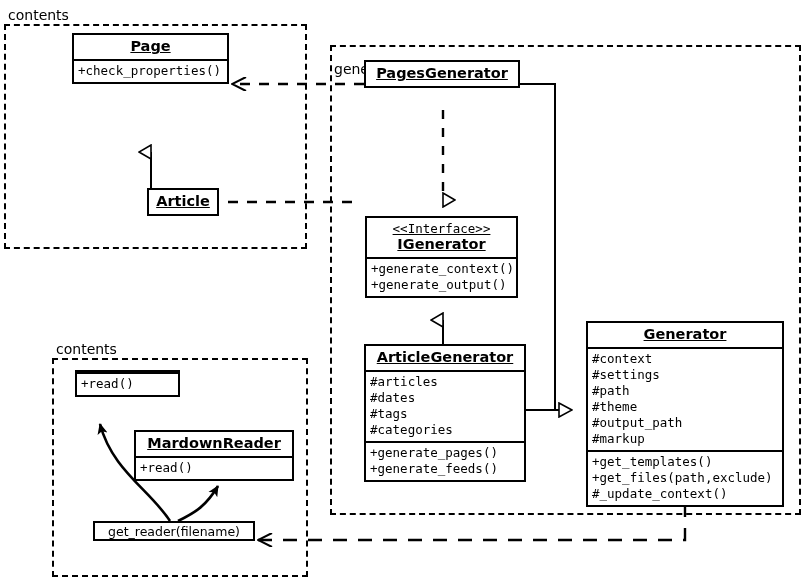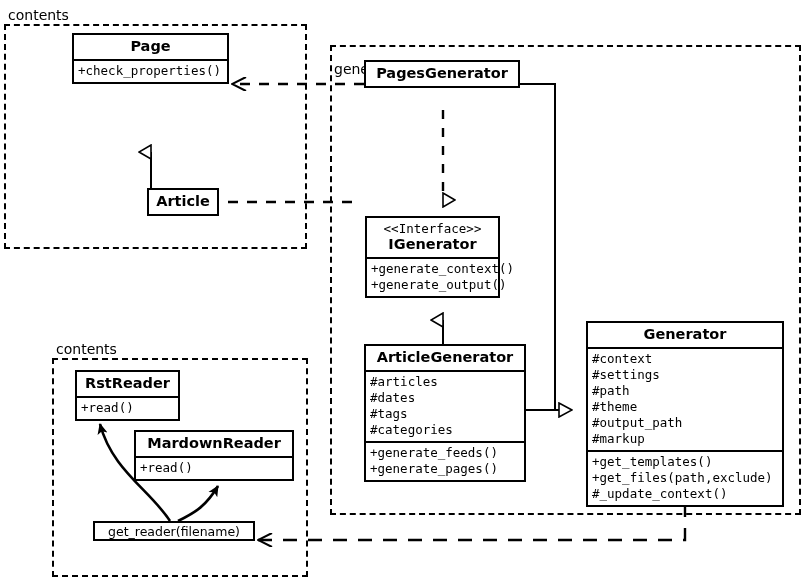--- a/index.html
+++ b/index.html
@@ -41,20 +41,21 @@
     z-index: 5;
   }
   .uml .title {
     font-weight: bold;
     font-size: 14.5px;
     text-align: center;
     padding: 3px 6px 4px 6px;
     line-height: 17px;
     color: #000;
     font-family: "DejaVu Sans", sans-serif;
+    text-decoration: underline;
   }
   .uml .stereo {
     font-weight: normal;
     font-size: 12.5px;
     text-align: center;
     display: block;
     line-height: 15px;
     font-family: "DejaVu Sans Mono", monospace;
   }
   .uml .compartment {
@@ -183,42 +184,42 @@
   </div>
 
   <div class="uml" id="cls-article" style="left: 115px; top: 188px; width: 72px; margin-left: 32px;">
     <div class="title">Article</div>
   </div>
 
   <div class="uml" id="cls-pagesgenerator" style="left: 364px; top: 60px; width: 156px;">
     <div class="title">PagesGenerator</div>
   </div>
 
-  <div class="uml" id="cls-igenerator" style="left: 365px; top: 216px; width: 135px;">
+  <div class="uml" id="cls-igenerator" style="left: 365px; top: 216px; width: 153px;">
     <div class="title">
       <span class="stereo">&lt;&lt;Interface&gt;&gt;</span>
       <span>IGenerator</span>
     </div>
     <div class="compartment">
       <div class="member">+generate_context()</div>
       <div class="member">+generate_output()</div>
     </div>
   </div>
 
   <div class="uml" id="cls-articlegenerator" style="left: 364px; top: 344px; width: 162px;">
     <div class="title">ArticleGenerator</div>
     <div class="compartment">
       <div class="member">#articles</div>
       <div class="member">#dates</div>
       <div class="member">#tags</div>
       <div class="member">#categories</div>
     </div>
     <div class="compartment">
+      <div class="member">+generate_pages()</div>
       <div class="member">+generate_feeds()</div>
-      <div class="member">+generate_pages()</div>
     </div>
   </div>
 
   <div class="uml" id="cls-generator" style="left: 586px; top: 321px; width: 198px;">
     <div class="title">Generator</div>
     <div class="compartment">
       <div class="member">#context</div>
       <div class="member">#settings</div>
       <div class="member">#path</div>
       <div class="member">#theme</div>
@@ -226,21 +227,20 @@
       <div class="member">#markup</div>
     </div>
     <div class="compartment">
       <div class="member">+get_templates()</div>
       <div class="member">+get_files(path,exclude)</div>
       <div class="member">#_update_context()</div>
     </div>
   </div>
 
   <div class="uml" id="cls-rstreader" style="left: 75px; top: 370px; width: 105px;">
-    <div class="title">RstReader</div>
     <div class="compartment">
       <div class="member">+read()</div>
     </div>
   </div>
 
   <div class="uml" id="cls-mardownreader" style="left: 134px; top: 430px; width: 160px;">
     <div class="title">MardownReader</div>
     <div class="compartment">
       <div class="member">+read()</div>
     </div>

